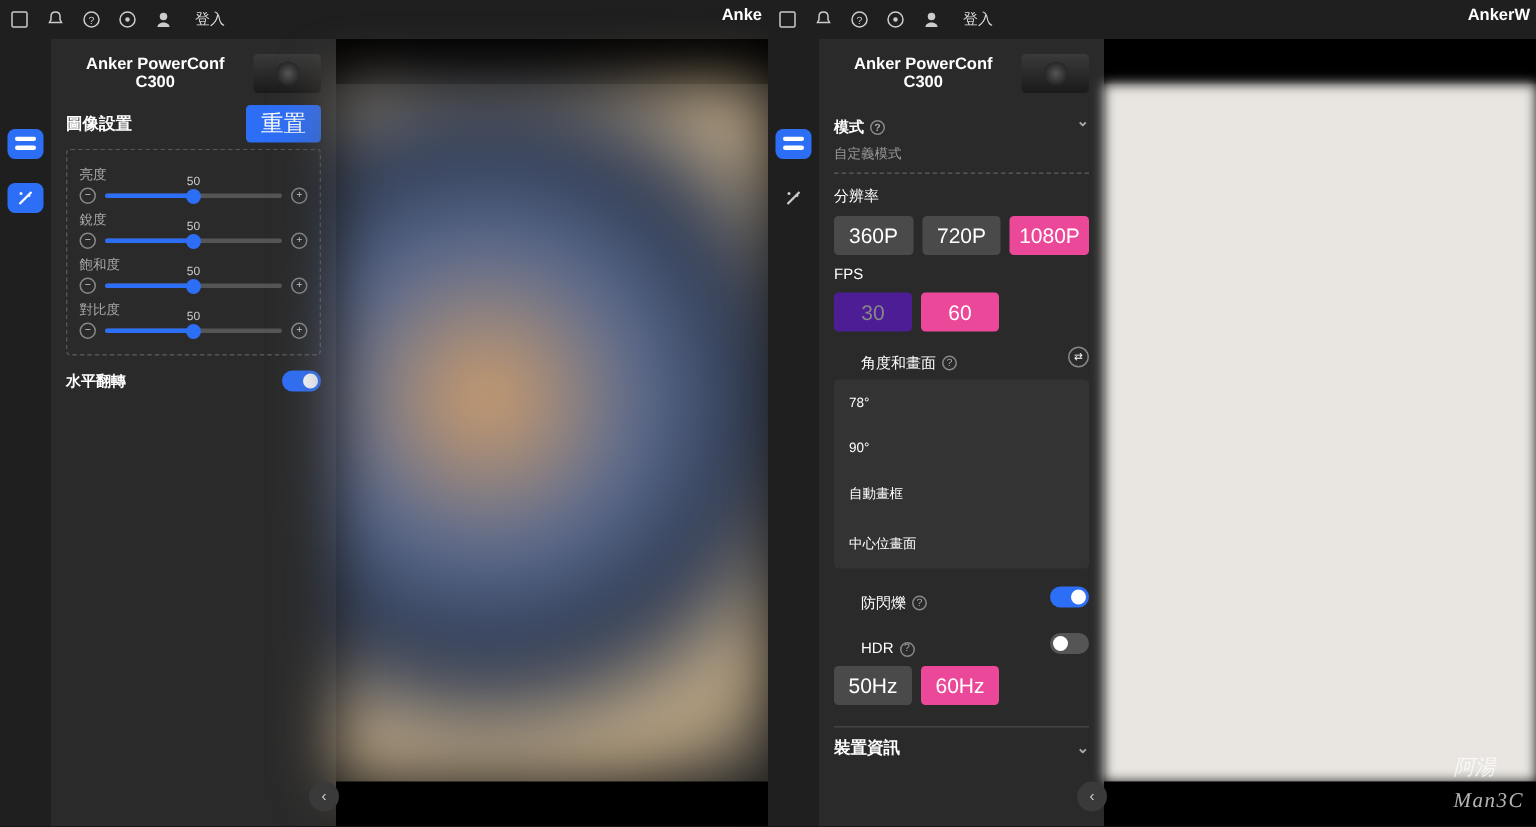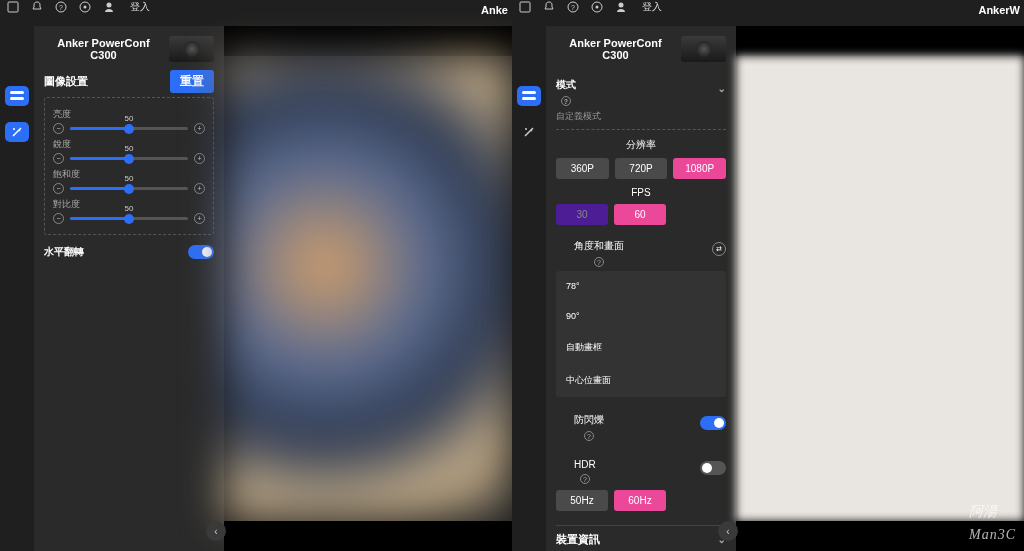--- a/index.html
+++ b/index.html
@@ -1,33 +1,33 @@
 <!DOCTYPE html>
 <html><head>
 <meta charset="utf-8">
 <style>
   * { box-sizing: border-box; margin: 0; padding: 0; font-family: -apple-system, "Segoe UI", sans-serif; }
   body { width: 1024px; height: 551px; background: #111; color: #fff; overflow: hidden; display: flex; position: relative; }
   .half { width: 512px; height: 551px; position: relative; background: #1a1a1a; overflow: hidden; }
-  .topbar { height: 26px; background: #1f1f1f; display: flex; padding: 0 6px; gap: 10px; font-size: 10px; position: relative; }
+  .topbar { height: 26px; background: #1f1f1f; display: flex; align-items: center; padding: 0 6px; gap: 10px; font-size: 10px; position: relative; }
   .topbar .brand { position: absolute; right: 4px; top: 4px; font-weight: 600; font-size: 11px; }
   .tb-ico { width: 14px; height: 14px; display: inline-flex; align-items: center; justify-content: center; color: #ccc; }
   .tb-login { font-size: 10px; color: #ddd; margin-left: 4px; }
   .body { display: flex; height: calc(100% - 26px); }
   .rail { width: 34px; background: #1f1f1f; display: flex; flex-direction: column; align-items: center; padding-top: 60px; gap: 16px; }
   .rail-btn { width: 24px; height: 20px; border-radius: 5px; display: flex; align-items: center; justify-content: center; }
   .rail-btn.active { background: #2d6ef6; }
   .panel { width: 190px; background: #2a2a2a; padding: 10px 10px 10px 10px; overflow-y: auto; font-size: 10px; position: relative; }
   .panel::-webkit-scrollbar{width:0}
   .device-row { display: flex; align-items: center; gap: 6px; margin-bottom: 8px; text-align: center; }
   .device-name { font-weight: 700; font-size: 11px; }
   .cam-img { width: 46px; height: 26px; background: linear-gradient(#3a3a3a,#1a1a1a); border-radius: 3px; display:flex;align-items:center;justify-content:center;}
   .cam-img::after{content:"";width:16px;height:16px;border-radius:50%;background:radial-gradient(#555,#111);}
   .section-h { display:flex;align-items:center;justify-content:space-between;margin:6px 0 4px;font-weight:600;font-size:11px;}
-  .reset-btn { background:#2d6ef6;border:none;color:#fff;font-size:12px;padding:3px 10px;border-radius:3px;cursor:pointer;font-weight:bold;}
+  .reset-btn { background:#2d6ef6;border:none;color:#fff;font-size:15px;padding:3px 10px;border-radius:3px;cursor:pointer;}
   .slider-block{border:1px dashed #555;border-radius:3px;padding:6px 8px;margin-bottom:6px;}
   .slabel{font-size:9px;color:#aaa;margin-top:4px;}
   .srow{display:flex;align-items:center;gap:6px;margin:2px 0 4px;}
   .minus,.plus{width:11px;height:11px;border-radius:50%;border:1px solid #888;display:flex;align-items:center;justify-content:center;font-size:7px;color:#ccc;cursor:pointer;}
   .track{flex:1;position:relative;height:10px;display:flex;align-items:center;}
   .track::before{content:"";position:absolute;left:0;right:0;height:3px;background:#555;border-radius:2px;}
   .fill{position:absolute;left:0;height:3px;background:#2d6ef6;border-radius:2px;}
   .knob{position:absolute;width:10px;height:10px;background:#2d6ef6;border-radius:50%;transform:translateX(-50%);}
   .sval{position:absolute;top:-10px;font-size:8px;color:#ccc;transform:translateX(-50%);}
   .toggle-row{display:flex;align-items:center;justify-content:space-between;margin-top:10px;font-weight:600;font-size:10px;}
@@ -35,24 +35,24 @@
   .toggle.on{background:#2d6ef6;}
   .toggle::after{content:"";position:absolute;width:10px;height:10px;background:#fff;border-radius:50%;top:2px;left:2px;}
   .toggle.on::after{left:14px;}
   .preview{flex:1;position:relative;}
   .preview .letter{position:absolute;left:0;right:0;height:30px;background:#000;}
   .preview .letter.t{top:0}.preview .letter.b{bottom:0}
   .blur-a{position:absolute;left:0;right:0;top:30px;bottom:30px;background:radial-gradient(circle at 35% 45%,#d4a06a 0%,#5b6b8f 32%,#2e3a52 55%,#c8b08a 78%,#3a3a3a 100%);filter:blur(20px);}
   .blur-b{position:absolute;left:0;right:0;top:30px;bottom:30px;background:#e9e6e1;filter:blur(4px);border:1px solid #d8d4cf;}
   .collapse-btn{position:absolute;bottom:10px;left:206px;width:20px;height:20px;border-radius:50%;background:#3a3a3a;display:flex;align-items:center;justify-content:center;font-size:10px;color:#ccc;cursor:pointer;}
   .sub{font-size:9px;color:#999;margin-bottom:6px;}
-  .label-h{display:flex;align-items:center;gap:4px;margin-top:8px;font-size:10px;flex-direction:column;}
+  .label-h{display:flex;align-items:center;gap:4px;margin-top:8px;font-size:10px;}
   .help{width:10px;height:10px;border:1px solid #888;border-radius:50%;display:inline-flex;align-items:center;justify-content:center;font-size:7px;color:#aaa;}
   .pill-row{display:flex;gap:6px;margin:6px 0;}
-  .pill{flex:1;text-align:center;font-size:10px;padding:5px 0;background:#4a4a4a;border-radius:3px;cursor:pointer;}
+  .pill{flex:1;text-align:center;font-size:14px;padding:5px 0;background:#4a4a4a;border-radius:3px;cursor:pointer;}
   .pill.sel{background:#ec4899;}
   .pill.dis{background:#4c1d95;color:#888;}
   .opt-list{background:#333;border-radius:3px;margin-top:4px;overflow:hidden;}
   .opt{padding:10px 10px;font-size:9px;cursor:pointer;display:flex;justify-content:space-between;align-items:center;}
   .opt.sel{background:#5a5a5a;}
   .check{width:12px;height:12px;background:#2d6ef6;border-radius:2px;display:flex;align-items:center;justify-content:center;font-size:8px;}
   .between{display:flex;align-items:center;justify-content:space-between;margin-left:18px;}
   .mirror-ico{width:14px;height:14px;border:1px solid #888;border-radius:50%;display:flex;align-items:center;justify-content:center;font-size:7px;}
   .watermark{position:absolute;right:8px;bottom:8px;font-size:14px;color:rgba(255,255,255,.7);font-style:italic;display:flex;gap:6px;align-items:baseline;flex-direction:column;}
   .watermark .m{font-family:serif;letter-spacing:1px;}

